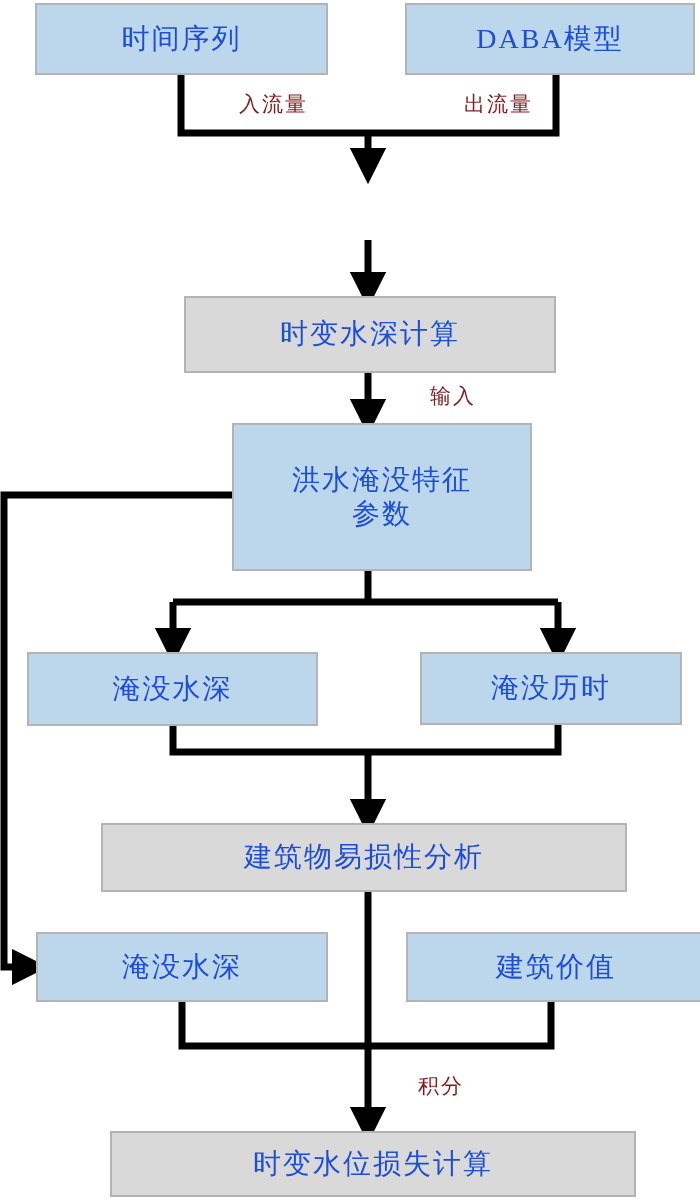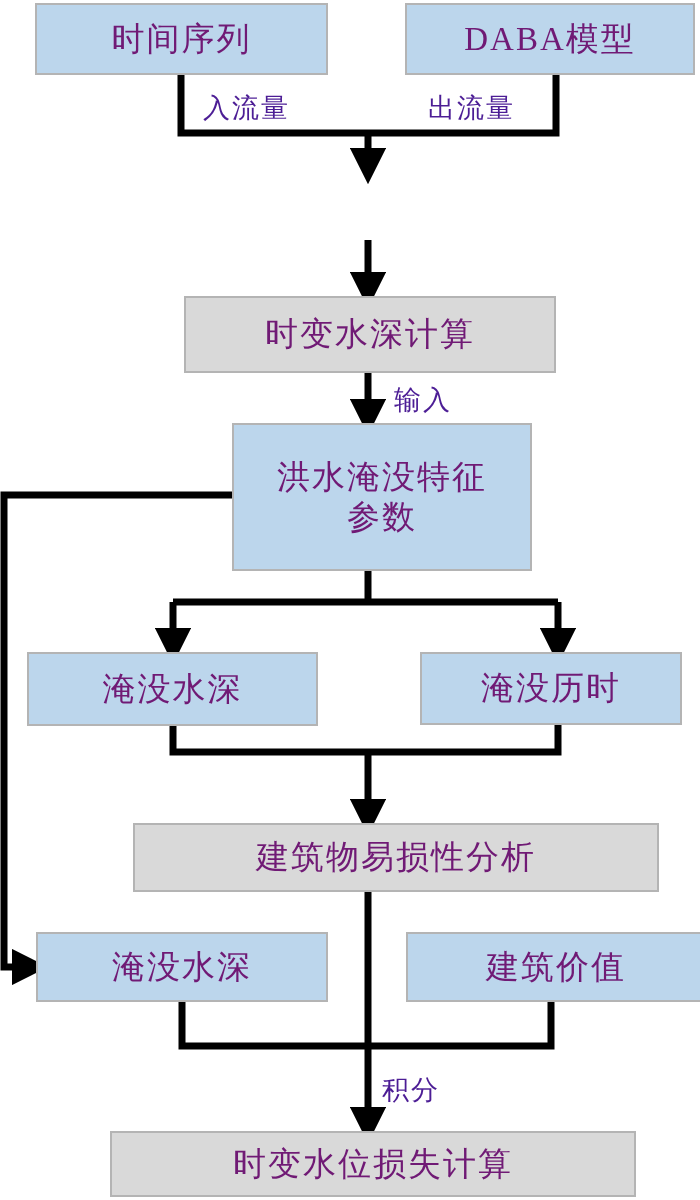--- a/index.html
+++ b/index.html
@@ -24,48 +24,49 @@
     height: 1200px;
   }
   .node {
     position: absolute;
     box-sizing: border-box;
     display: flex;
     align-items: center;
     justify-content: center;
     text-align: center;
     border: 2px solid #b0b0b0;
-    color: #701a75;
+    color: #1d4ed8;
     font-family: "Liberation Serif", "DejaVu Serif", serif;
-    font-size: 33px;
+    font-size: 28px;
     line-height: 1.22;
     letter-spacing: 2px;
     z-index: 3;
   }
   .node.blue {
     background: #bcd6ec;
     border-color: #b4b4b4;
   }
   .node.gray {
     background: #d9d9d9;
     border-color: #b4b4b4;
   }
   .node .node-text {
     display: block;
     width: 100%;
     white-space: pre-line;
   }
   .edge-label {
     position: absolute;
-    color: #4c1d95;
+    color: #7f1d1d;
     font-family: "Liberation Serif", "DejaVu Serif", serif;
-    font-size: 27px;
+    font-size: 21px;
     letter-spacing: 2px;
     white-space: nowrap;
     z-index: 4;
+    margin-left: 36px;
   }
 </style>
 </head>
 <body>
 
 <div id="canvas">
 
   <svg id="svg-layer" viewBox="0 0 700 1200" width="700" height="1200" xmlns="http://www.w3.org/2000/svg">
     <defs>
       <marker id="arrow" viewBox="0 0 12 12" refX="6" refY="6" markerWidth="5.2" markerHeight="5.2" orient="auto-start-reverse">
@@ -121,21 +122,21 @@
   </div>
 
   <div class="node blue" style="left:27px; top:652px; width:291px; height:74px;">
     <span class="node-text">淹没水深</span>
   </div>
 
   <div class="node blue" style="left:420px; top:652px; width:262px; height:73px;">
     <span class="node-text">淹没历时</span>
   </div>
 
-  <div class="node gray" style="left:101px; top:823px; width:526px; height:69px;margin-left:32px;">
+  <div class="node gray" style="left:101px; top:823px; width:526px; height:69px;">
     <span class="node-text">建筑物易损性分析</span>
   </div>
 
   <div class="node blue" style="left:36px; top:932px; width:292px; height:70px;">
     <span class="node-text">淹没水深</span>
   </div>
 
   <div class="node blue" style="left:406px; top:932px; width:300px; height:70px;">
     <span class="node-text">建筑价值</span>
   </div>

